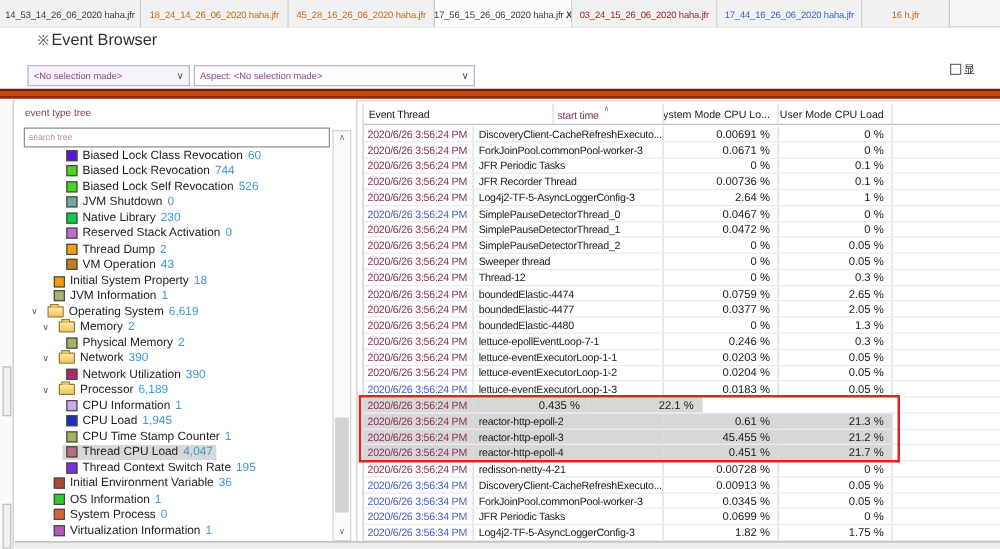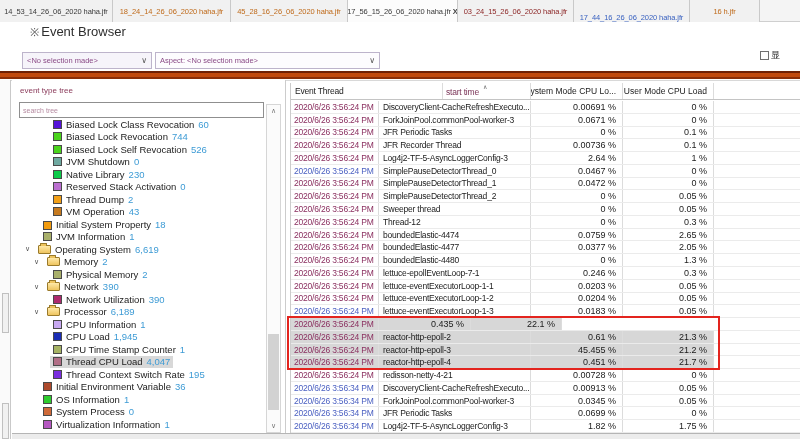--- a/index.html
+++ b/index.html
@@ -9,21 +9,21 @@
 
   
   .tabbar { position:absolute; left:0; top:0; width:800px; height:22px;
     background:#f4f4f4; border-bottom:1px solid #cfcfcf; display:flex; }
   .tab { height:22px; display:flex; align-items:center; justify-content:center;
     gap:2px; background:#f1f1f1; border-right:1px solid #c9c9c9;
     font-size:7.5px; letter-spacing:-0.1px; overflow:hidden; white-space:nowrap; }
   .tab.active { background:#fcfcfc; }
   .tab:nth-child(1){width:113px;text-align:right;} .tab:nth-child(2){width:118px;}
   .tab:nth-child(3){width:117px;} .tab:nth-child(4){width:110px;}
-  .tab:nth-child(5){width:116px;} .tab:nth-child(6){width:116px;align-items:flex-end;}
+  .tab:nth-child(5){width:116px;} .tab:nth-child(6){width:116px;}
   .tab:nth-child(7){width:70px;}
   .tab-close { font-size:7.5px; color:#444; font-weight:bold; cursor:pointer; }
 
   
   .page-title-row { position:absolute; left:30px; top:23px; height:16px;
     display:flex; align-items:center; gap:2px; }
   .title-icon { font-size:11px; color:#555; }
   .page-title { font-size:13px; color:#2e2e2e; }
   .combo { position:absolute; top:52px; height:17px; background:#f6f4fa;
     border:1px solid #bdb4cb; display:flex; align-items:center;

